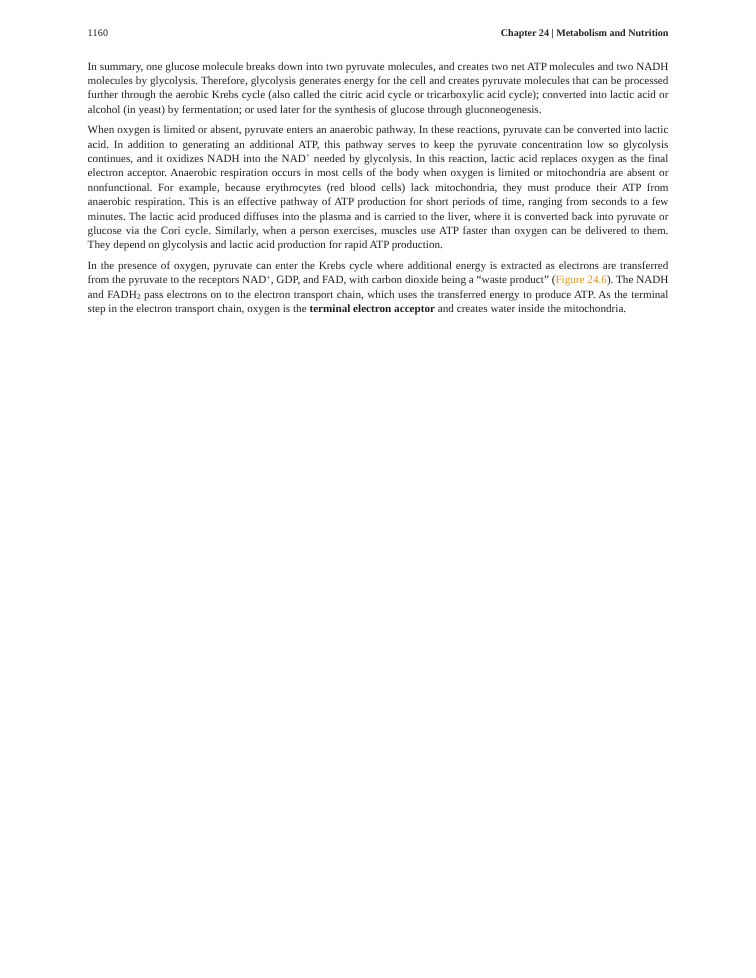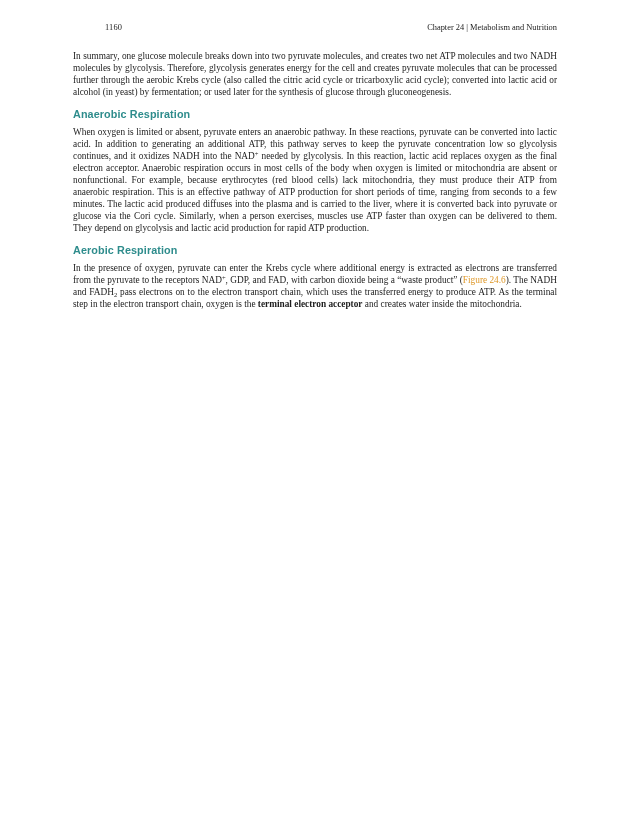--- a/index.html
+++ b/index.html
@@ -16,22 +16,22 @@
     position: absolute;
     top: 23px;
     left: 73px;
     right: 73px;
     display: flex;
     justify-content: space-between;
     align-items: baseline;
     font-size: 8.4px;
     color: #222222;
   }
-  .page-number { font-family: "Liberation Serif", serif; letter-spacing: 0.2px; margin-left: 32px; }
-  .chapter-title { font-weight: normal; }
+  .page-number { font-family: "Liberation Serif", serif; letter-spacing: 0.2px; }
+  .chapter-title { font-weight: bold; }
   .content {
     position: absolute;
     top: 50px;
     left: 73px;
     width: 484px;
   }
   .body-text {
     margin: 0 0 5px 0;
     font-size: 9.3px;
     line-height: 12px;
@@ -79,23 +79,21 @@
 
   <header class="running-header">
     <span class="page-number">1160</span>
     <span class="chapter-title">Chapter 24 | Metabolism and Nutrition</span>
   </header>
 
   <main class="content">
 
     <p class="body-text"><span>In summary, one glucose molecule breaks down into two pyruvate molecules, and creates two net ATP molecules and two NADH molecules by glycolysis. Therefore, glycolysis generates energy for the cell and creates pyruvate molecules that can be processed further through the aerobic Krebs cycle (also called the citric acid cycle or tricarboxylic acid cycle); converted into lactic acid or alcohol (in yeast) by fermentation; or used later for the synthesis of glucose through gluconeogenesis.</span></p>
 
-    <h2 class="section-heading">Anaerobic Respiration</h2>
 
     <p class="body-text"><span>When oxygen is limited or absent, pyruvate enters an anaerobic pathway. In these reactions, pyruvate can be converted into lactic acid. In addition to generating an additional ATP, this pathway serves to keep the pyruvate concentration low so glycolysis continues, and it oxidizes NADH into the NAD</span><sup>+</sup><span> needed by glycolysis. In this reaction, lactic acid replaces oxygen as the final electron acceptor. Anaerobic respiration occurs in most cells of the body when oxygen is limited or mitochondria are absent or nonfunctional. For example, because erythrocytes (red blood cells) lack mitochondria, they must produce their ATP from anaerobic respiration. This is an effective pathway of ATP production for short periods of time, ranging from seconds to a few minutes. The lactic acid produced diffuses into the plasma and is carried to the liver, where it is converted back into pyruvate or glucose via the Cori cycle. Similarly, when a person exercises, muscles use ATP faster than oxygen can be delivered to them. They depend on glycolysis and lactic acid production for rapid ATP production.</span></p>
 
-    <h2 class="section-heading">Aerobic Respiration</h2>
 
     <p class="body-text"><span>In the presence of oxygen, pyruvate can enter the Krebs cycle where additional energy is extracted as electrons are transferred from the pyruvate to the receptors NAD</span><sup>+</sup><span>, GDP, and FAD, with carbon dioxide being a “waste product” (</span><a class="fig-link">Figure 24.6</a><span>). The NADH and FADH</span><sub>2</sub><span> pass electrons on to the electron transport chain, which uses the transferred energy to produce ATP. As the terminal step in the electron transport chain, oxygen is the </span><strong>terminal electron acceptor</strong><span> and creates water inside the mitochondria.</span></p>
   </main>
 
 
 </div>
 
 </body></html>

